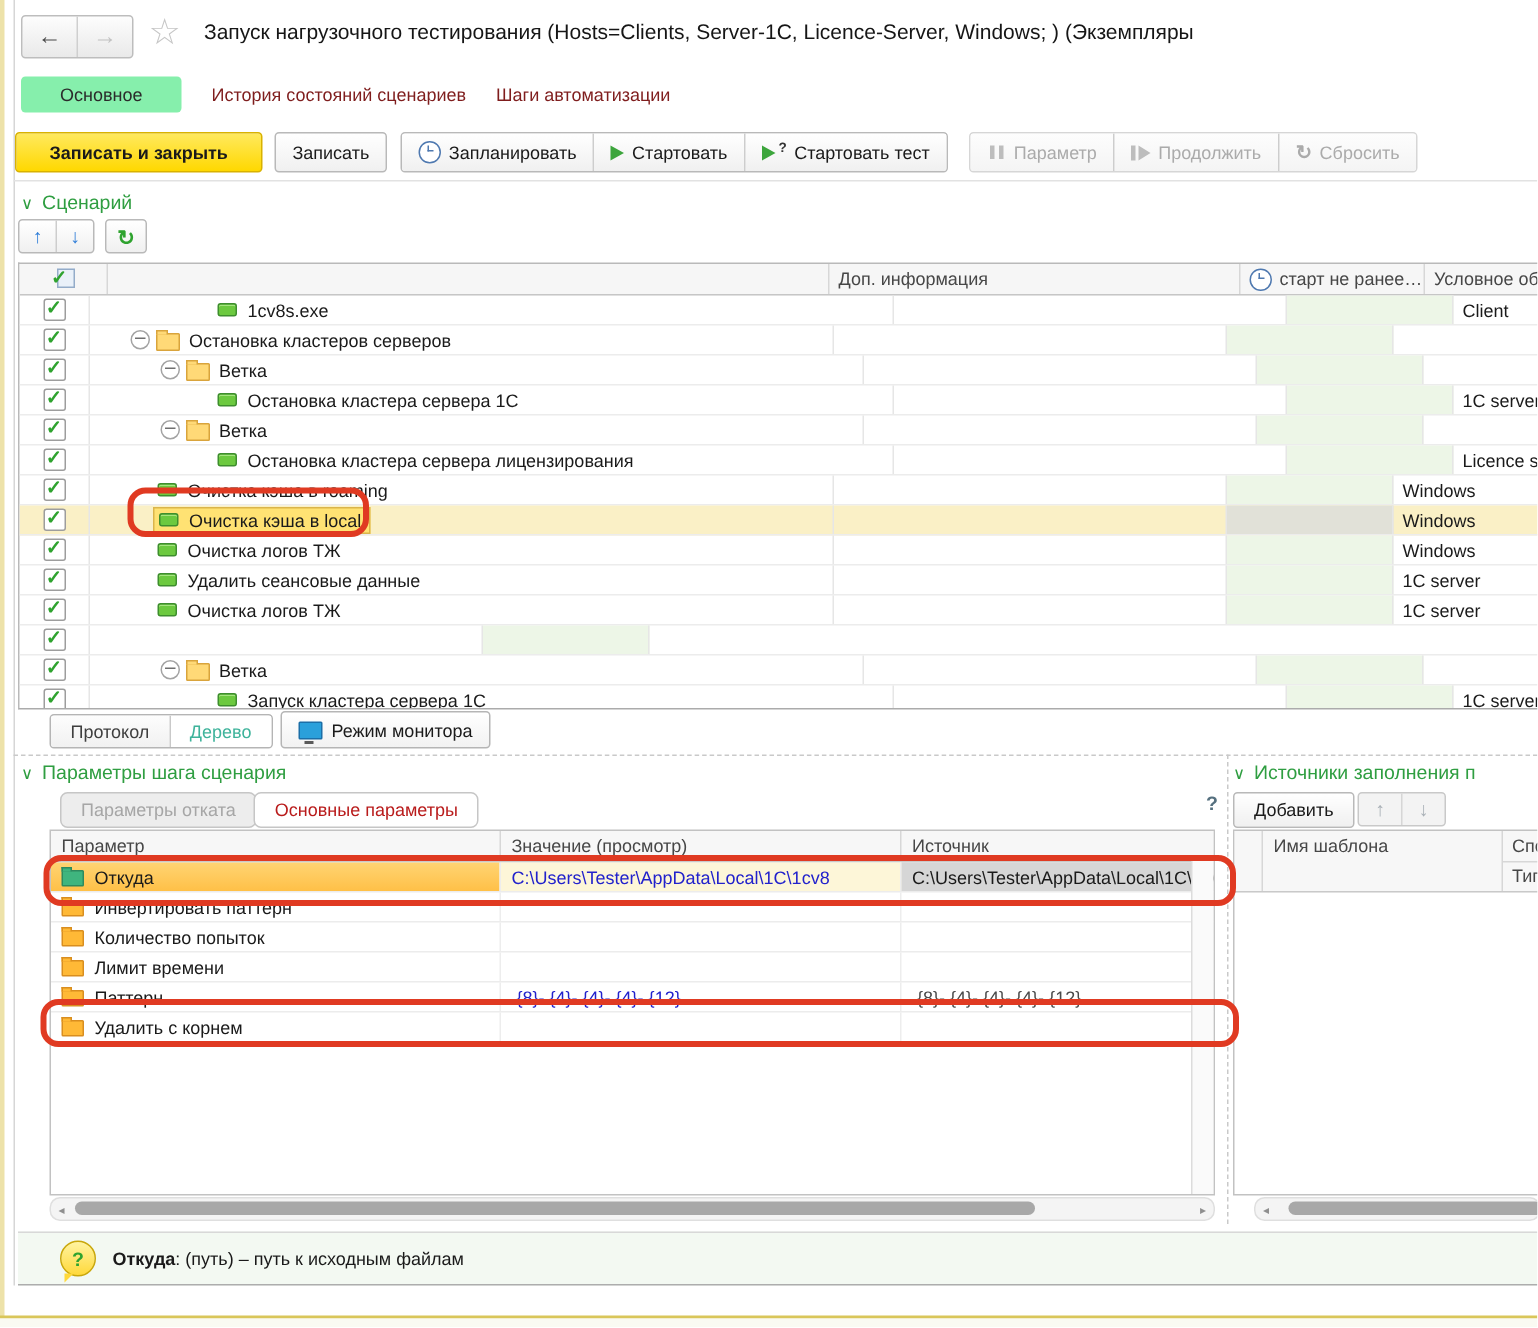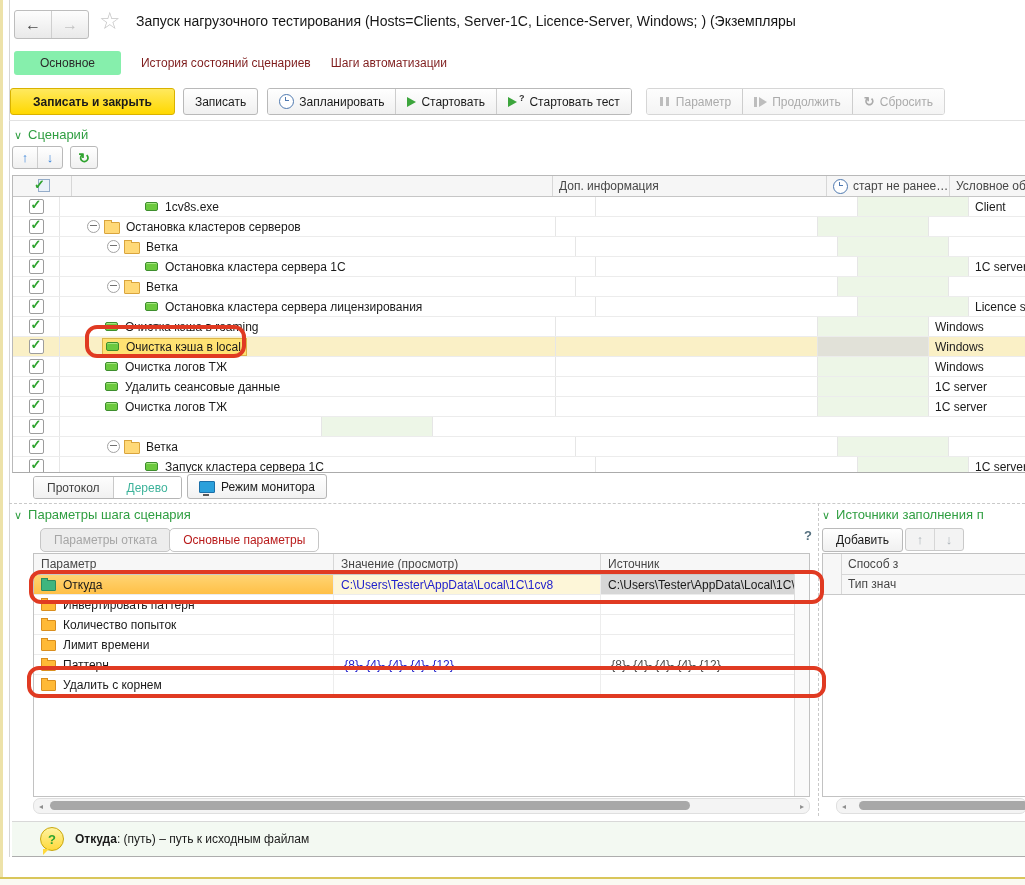--- a/index.html
+++ b/index.html
@@ -535,20 +535,21 @@
     <span class="chev"></span><span>Источники заполнения п</span>
   </div>
   <div class="add-btn">Добавить</div>
   <div class="src-updown">
     <div class="src-ud ud-up"></div>
     <div class="src-ud ud-down"></div>
   </div>
   <div class="stable">
     <div class="shead">
       <div class="sh0"></div>
+      <div class="sh1">Имя шаблона</div>
       <div class="sh2">
         <div>Способ з</div>
         <div>Тип знач</div>
       </div>
     </div>
   </div>
   <div class="hscroll hscroll-right">
     <span class="hs-arrow hs-left"></span>
     <span class="hs-track">
         <span class="hs-thumb"></span>

